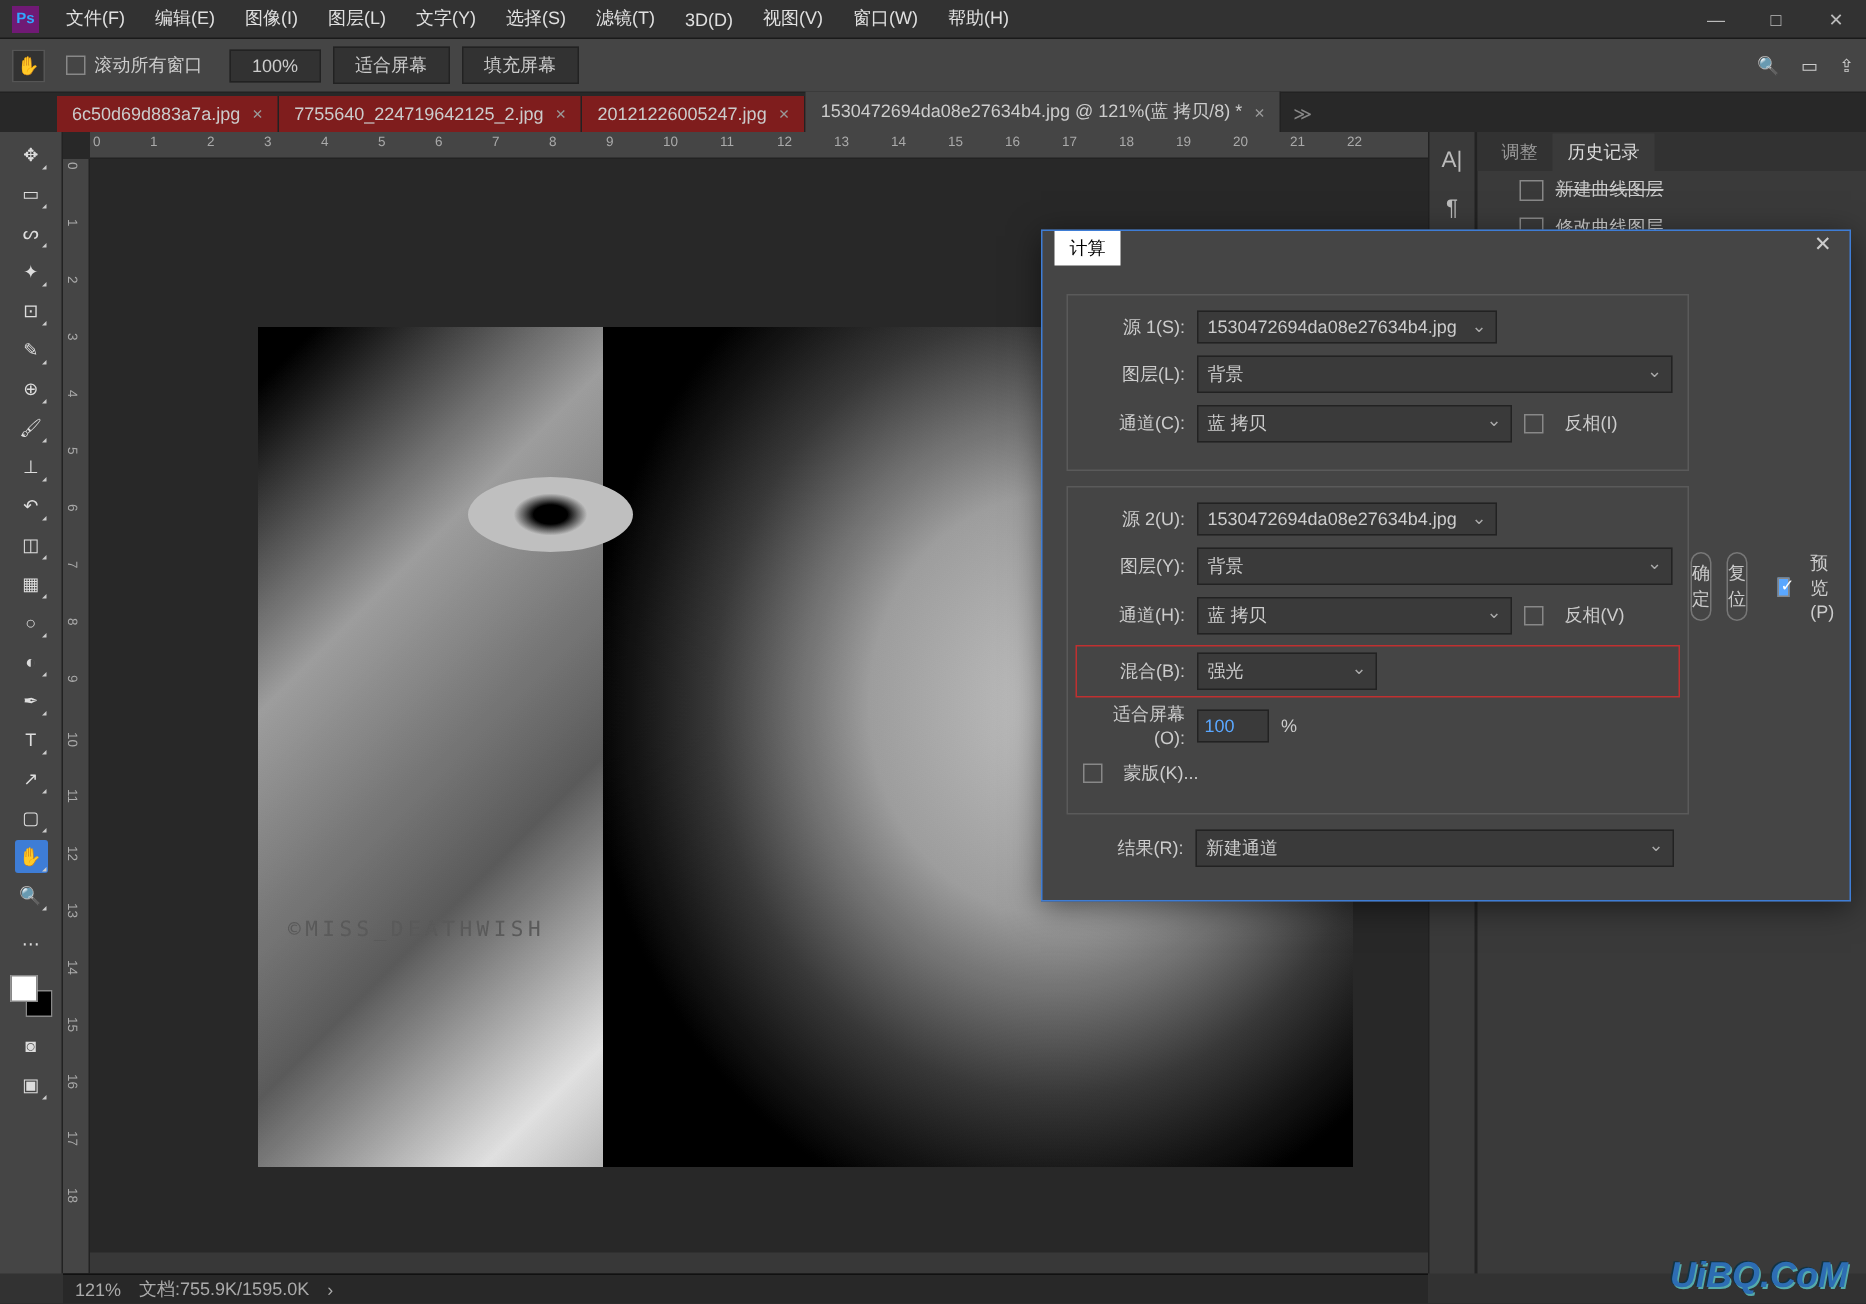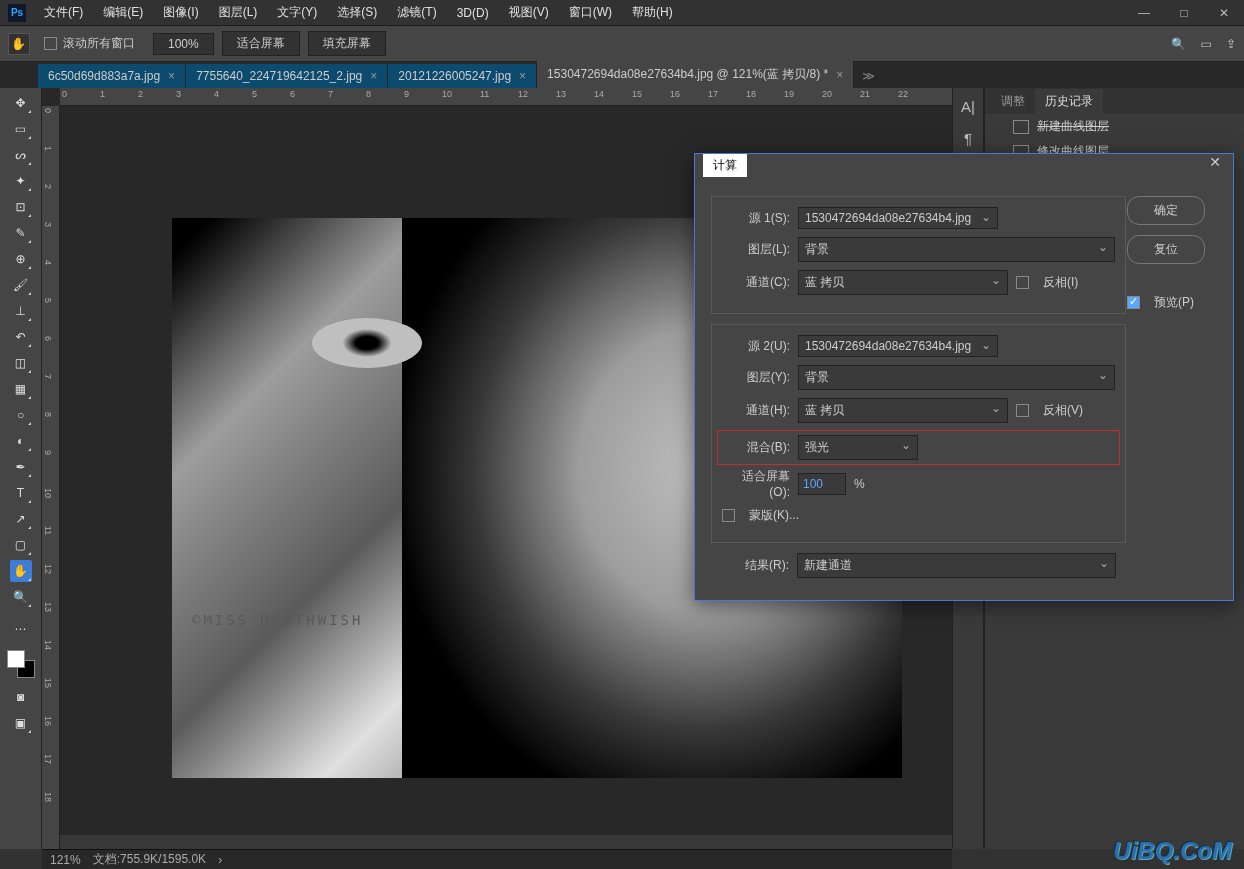--- a/index.html
+++ b/index.html
@@ -1,32 +1,32 @@
 <!DOCTYPE html>
 <html><head>
 <meta charset="utf-8">
 <style>
 *{margin:0;padding:0;box-sizing:border-box;font-family:"Microsoft YaHei",Arial,sans-serif;font-size:12px;color:#ccc;user-select:none}
 body{background:#323232;width:1244px;height:869px;overflow:hidden;position:relative}
 .titlebar{height:26px;background:#323232;display:flex;align-items:center;border-bottom:1px solid #1a1a1a}
-.ps-logo{width:18px;height:18px;background:#0f172a;margin:0 8px;display:flex;align-items:center;justify-content:center;font-size:10px;font-weight:bold;color:#31a8ff}
+.ps-logo{width:18px;height:18px;background:#701a75;margin:0 8px;display:flex;align-items:center;justify-content:center;font-size:10px;font-weight:bold;color:#31a8ff}
 .menu{display:flex;height:100%}
 .menu-item{padding:0 10px;display:flex;align-items:center;color:#e0e0e0;cursor:pointer}
 .win-ctrl{margin-left:auto;display:flex;height:100%}
 .win-btn{width:40px;display:flex;align-items:center;justify-content:center;cursor:pointer;color:#bbb}
 .opt-bar{height:36px;background:#454545;display:flex;align-items:center;padding:0 8px;border-bottom:1px solid #222}
 .opt-ico{width:22px;height:22px;background:#323232;border:1px solid #555;margin-right:14px;display:flex;align-items:center;justify-content:center}
 .chk{width:13px;height:13px;border:1px solid #888;margin-right:6px;display:inline-block;vertical-align:middle}
 .chk.on{background:#5aa7ff;position:relative}
 .chk.on:after{content:"✓";position:absolute;top:-2px;left:1px;font-size:11px;color:#fff}
 .opt-txt{margin-right:18px}
 .opt-btn{padding:3px 14px;border:1px solid #222;background:#323232;margin-right:8px;cursor:pointer}
 .opt-right{margin-left:auto;display:flex;gap:14px;align-items:center}
 .tabbar{height:26px;background:#282828;display:flex;align-items:flex-end;padding-left:38px}
-.tab{padding:5px 10px;background:#0c4a6e;color:#999;display:flex;align-items:center;gap:8px;cursor:pointer;border-right:1px solid #222}
+.tab{padding:5px 10px;background:#7f1d1d;color:#999;display:flex;align-items:center;gap:8px;cursor:pointer;border-right:1px solid #222}
 .tab.active{background:#454545;color:#ddd}
 .tab-x{color:#999;cursor:pointer}
 .tab-arr{padding:5px 8px;color:#888}
 .main{display:flex;height:calc(100% - 108px);position:relative}
 .collapsed-panel{width:32px;background:#3a3a3a;border-left:1px solid #222;border-right:1px solid #222;display:flex;flex-direction:column;align-items:center;padding-top:8px;gap:12px}
 .cp-ico{width:20px;height:20px;color:#bbb;cursor:pointer;display:flex;align-items:center;justify-content:center;font-size:15px}
 .tools{width:42px;background:#454545;border-right:1px solid #222;display:flex;flex-direction:column;align-items:center;padding-top:2px}
 .tool{width:22px;height:22px;margin:2px 0;display:flex;align-items:center;justify-content:center;cursor:pointer;position:relative;color:#ddd;border-radius:2px}
 .tool.active{background:#3e7dd6}
 .tool .tri{position:absolute;bottom:1px;right:1px;width:0;height:0;border-left:3px solid transparent;border-bottom:3px solid #ccc}
@@ -50,21 +50,21 @@
 .hist-ico{width:16px;height:14px;border:1px solid #888;display:inline-block}
 .statusbar{height:20px;background:#282828;display:flex;align-items:center;padding:0 8px;border-top:1px solid #111;position:absolute;bottom:0;left:42px;right:292px}
 .sb-txt{color:#aaa;margin-right:12px}
 .scroll-h{height:14px;background:#383838;position:absolute;bottom:20px;left:60px;right:292px}
 .dialog{position:absolute;top:153px;left:694px;width:540px;background:#454545;border:1px solid #3e7dd6;box-shadow:0 4px 20px rgba(0,0,0,0.5)}
 .dlg-title{height:28px;display:flex;align-items:flex-start;padding-left:8px}
 .dlg-title-txt{background:#fff;color:#000;padding:3px 10px;font-size:12px}
 .dlg-x{margin-left:auto;padding:0 12px;cursor:pointer;color:#ccc;font-size:14px}
 .dlg-body{padding:14px 16px;display:flex;gap:1px}
 .dlg-left{flex:1}
-.dlg-right{width:90px;display:flex;flex-direction:column;gap:10px;align-items:flex-start}
+.dlg-right{width:90px;display:flex;flex-direction:row;gap:10px;align-items:center}
 .dlg-btn{width:78px;padding:5px 0;text-align:center;background:#454545;border:1px solid #777;border-radius:12px;cursor:pointer}
 .dlg-sec{border:1px solid #5a5a5a;padding:10px;margin-bottom:10px;position:relative}
 .dlg-sec-hl{outline:1px solid #c03030}
 .row{display:flex;align-items:center;margin-bottom:8px;gap:8px}
 .row-lbl{width:68px;text-align:right;color:#ccc}
 .sel{flex:1;background:#3a3a3a;border:1px solid #222;padding:3px 6px;position:relative;cursor:pointer}
 .sel:after{content:"⌄";position:absolute;right:6px;top:2px;color:#aaa}
 .inp{width:48px;background:#3a3a3a;border:1px solid #222;padding:3px 4px;color:#5aa7ff}
 .watermark{position:absolute;bottom:4px;right:12px;font-size:24px;font-weight:bold;font-style:italic;font-family:Arial;color:#2d6db3;text-shadow:1px 1px 0 #5aa,-1px -1px 0 #134}
 </style>

